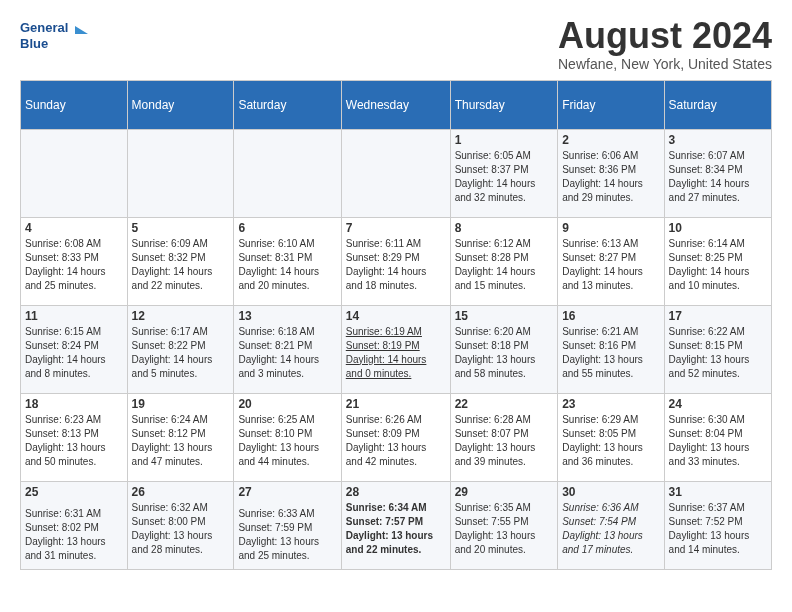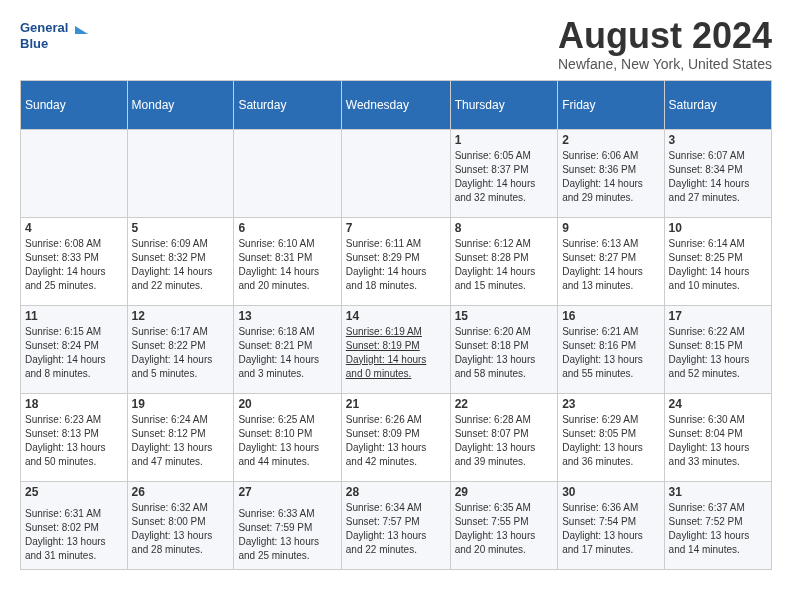--- a/index.html
+++ b/index.html
@@ -305,35 +305,35 @@
         </td>
         <td>
           <span class="day-num">27</span>
           <div class="day-info" style="white-space: pre-line; margin-top: 8px;">Sunrise: 6:33 AM
 Sunset: 7:59 PM
 Daylight: 13 hours
 and 25 minutes.</div>
         </td>
         <td>
           <span class="day-num">28</span>
-          <div class="day-info" style="white-space: pre-line;">Sunrise: 6:34 AM
+          <div class="day-info" style="white-space: pre-line; font-weight: bold;">Sunrise: 6:34 AM
 Sunset: 7:57 PM
 Daylight: 13 hours
 and 22 minutes.</div>
         </td>
         <td>
           <span class="day-num">29</span>
           <div class="day-info" style="white-space: pre-line;">Sunrise: 6:35 AM
 Sunset: 7:55 PM
 Daylight: 13 hours
 and 20 minutes.</div>
         </td>
         <td>
           <span class="day-num">30</span>
-          <div class="day-info" style="white-space: pre-line;">Sunrise: 6:36 AM
+          <div class="day-info" style="white-space: pre-line; font-style: italic;">Sunrise: 6:36 AM
 Sunset: 7:54 PM
 Daylight: 13 hours
 and 17 minutes.</div>
         </td>
         <td>
           <span class="day-num">31</span>
           <div class="day-info" style="white-space: pre-line;">Sunrise: 6:37 AM
 Sunset: 7:52 PM
 Daylight: 13 hours
 and 14 minutes.</div>

